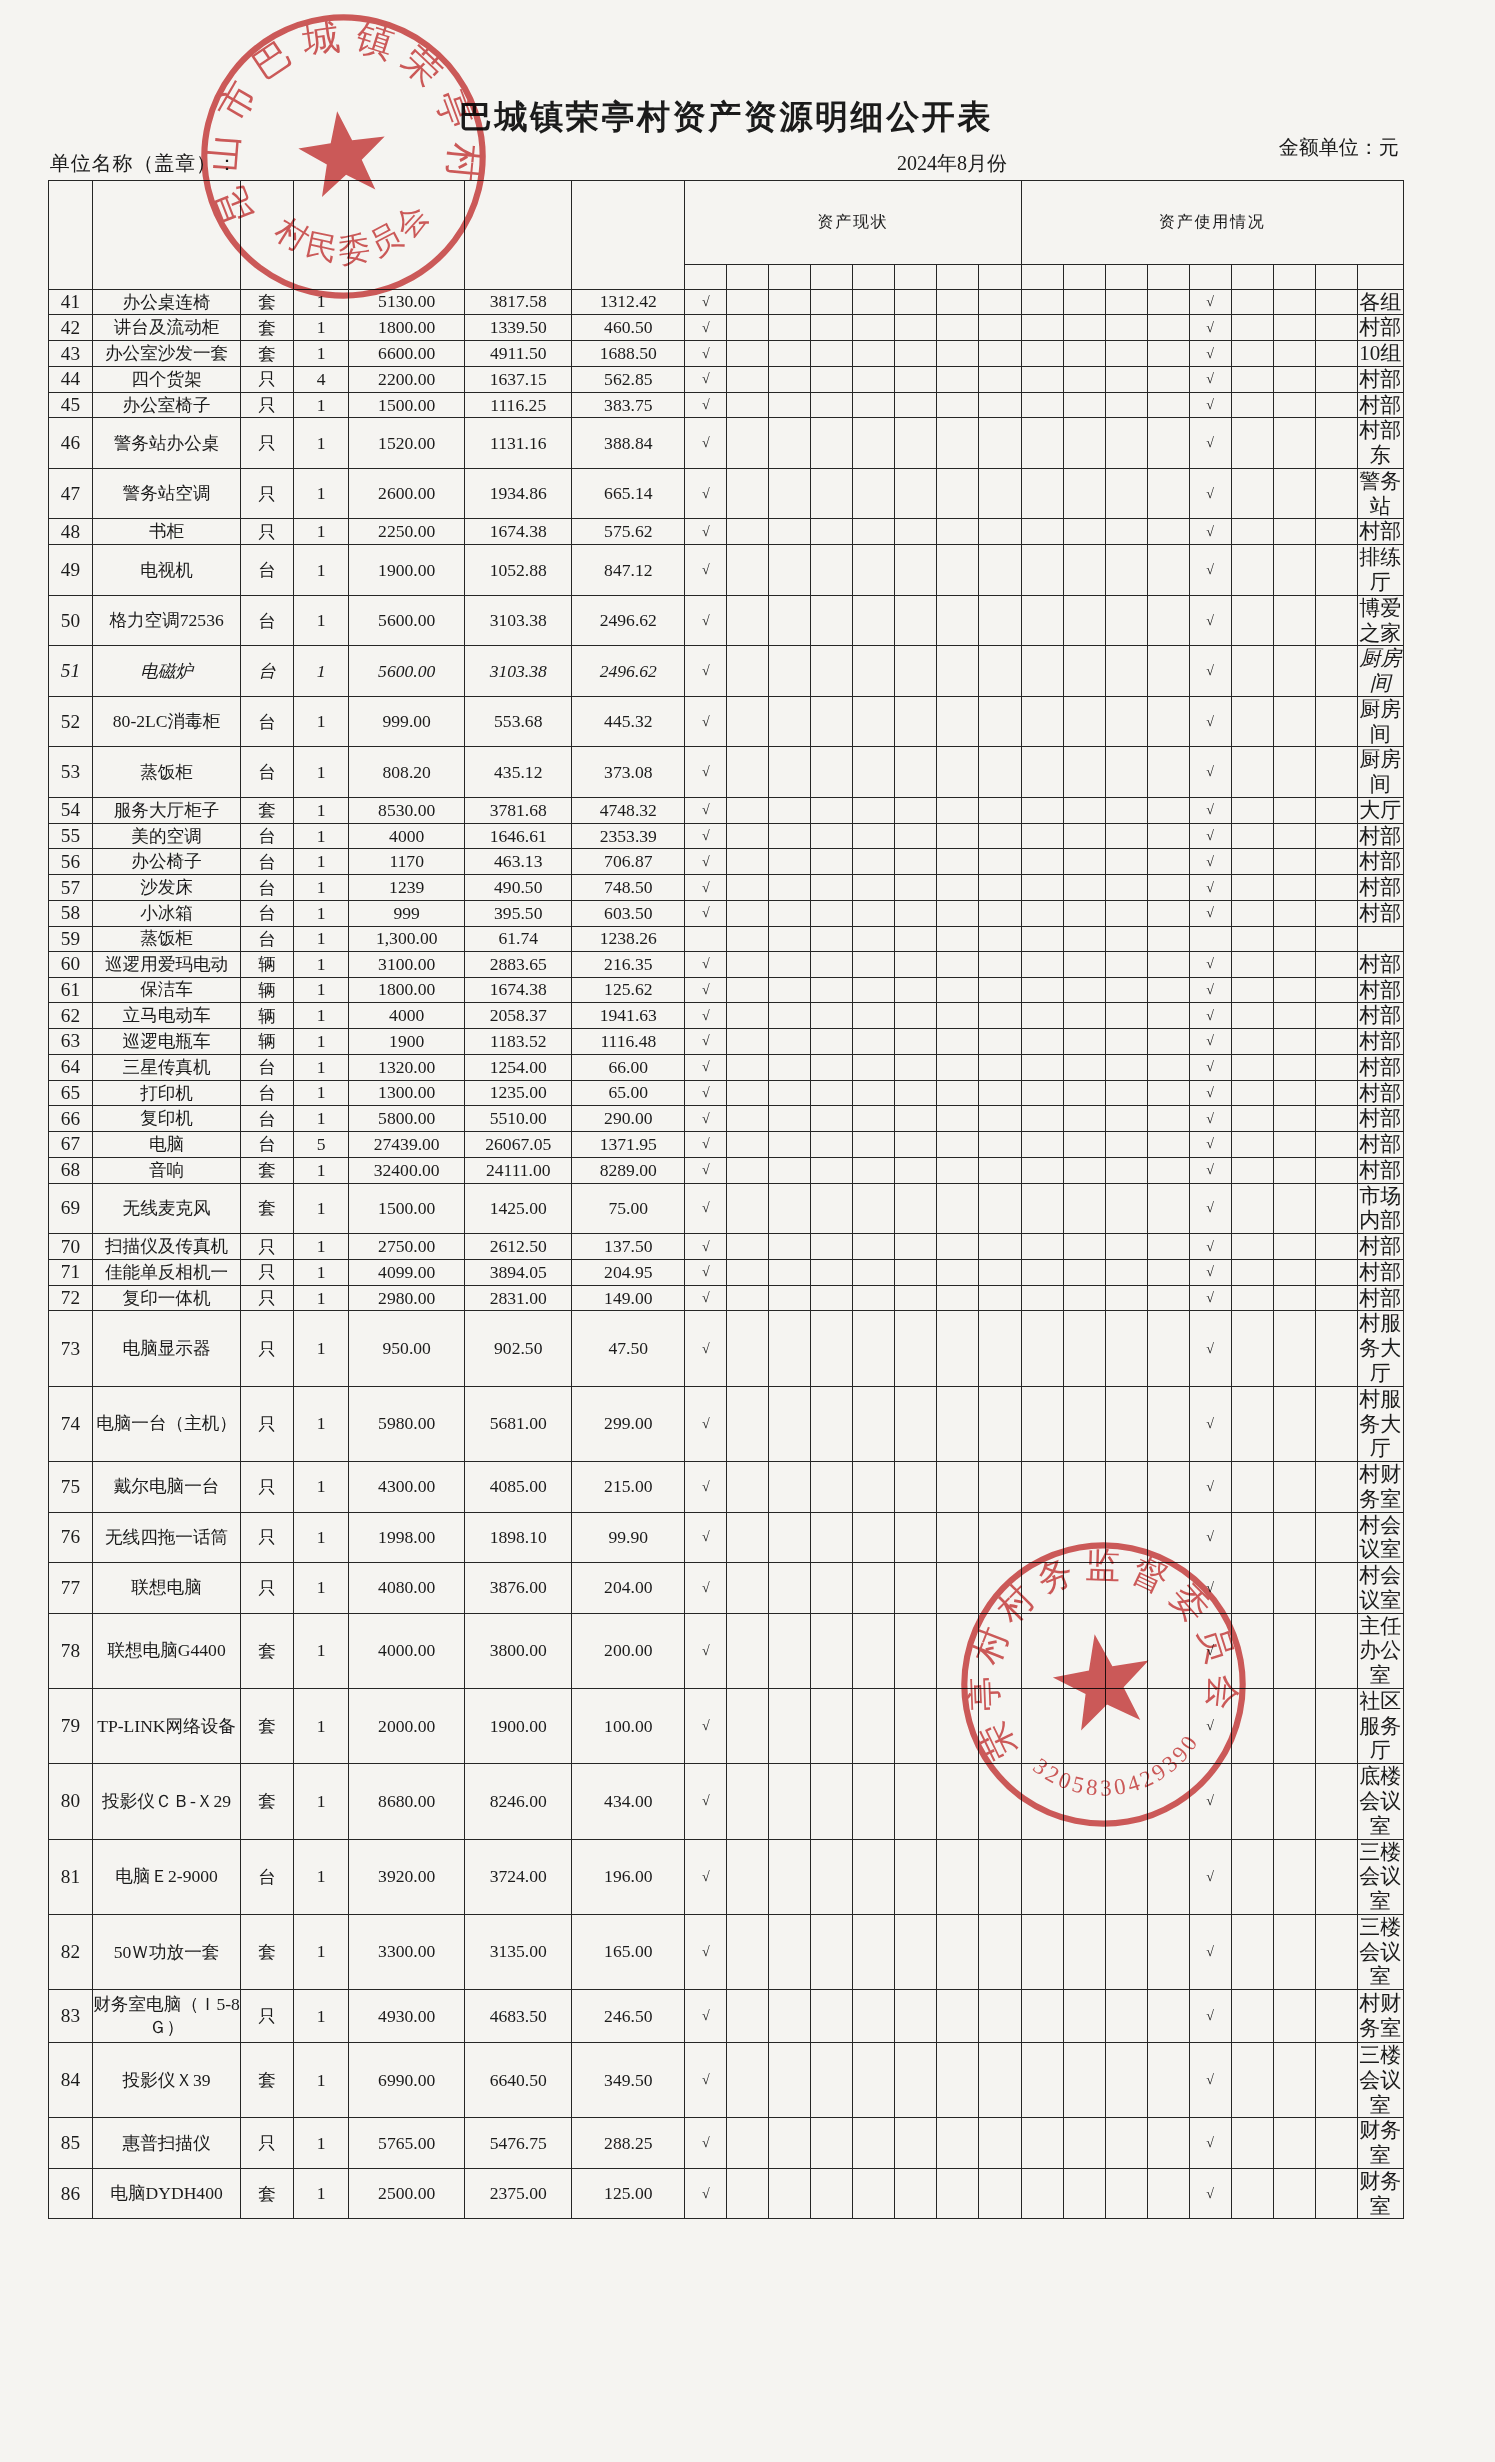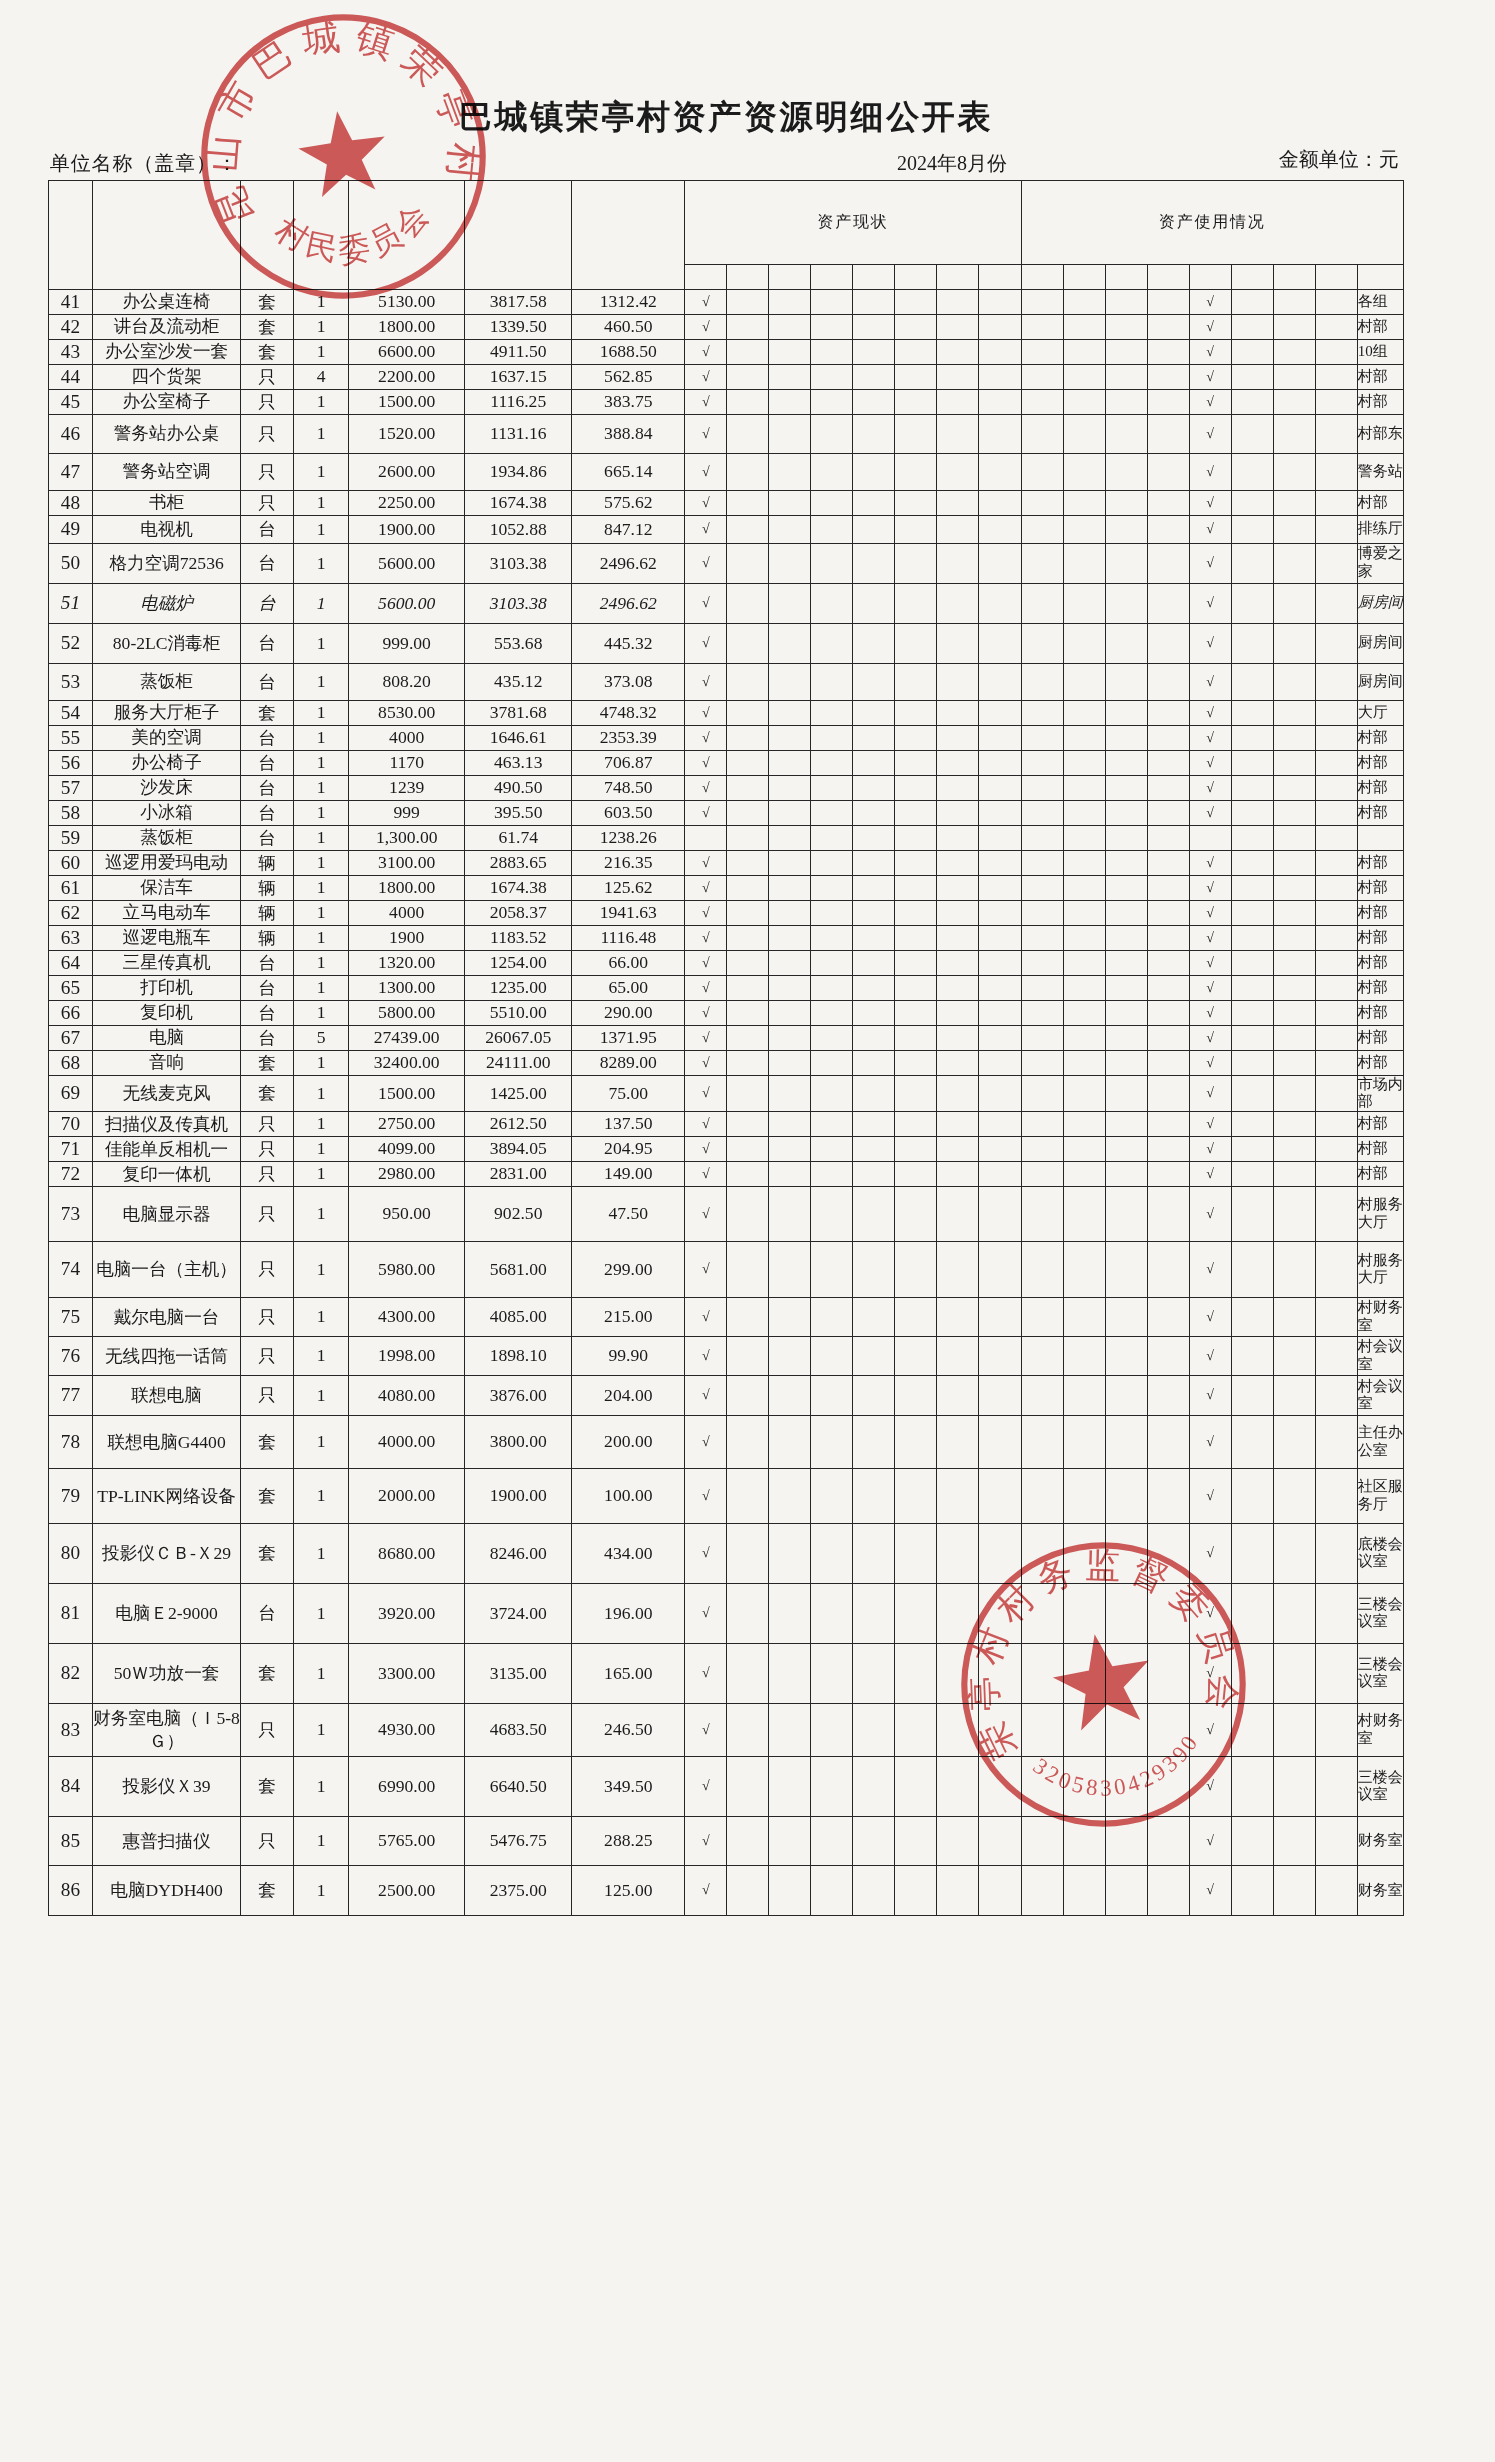--- a/index.html
+++ b/index.html
@@ -17,42 +17,42 @@
     text-align:center;
     font-size:33px;font-weight:bold;letter-spacing:2.6px;
   }
   .meta-row{
     position:relative;
     width:1356px;margin-left:48px;
     height:40px;
   }
   .meta-unitname{position:absolute;left:1.8px;bottom:3.5px;font-size:20px;letter-spacing:0.9px;}
   .meta-period{position:absolute;left:849px;bottom:3.5px;font-size:20px;}
-  .meta-amount{position:absolute;right:5.3px;bottom:7px;font-size:20px;}
+  .meta-amount{position:absolute;right:5.3px;bottom:19px;font-size:20px;}
   table.asset{
     border-collapse:collapse;table-layout:fixed;
     margin-left:48px;width:1356px;
     background:transparent;
   }
   table.asset th,table.asset td{
     border:1.8px solid #262626;
     padding:0;overflow:hidden;
     font-weight:normal;
     vertical-align:middle;
   }
   tr.h-main{height:84px;}
   tr.h-sub{height:24.6px;}
   .h-label{font-size:16px;letter-spacing:1.8px;text-align:center;}
   .c-num{font-size:19.3px;text-align:center;}
   .c-name{font-size:17.6px;text-align:center;line-height:1.3;padding:0 4.4px;}
   .c-unit{font-size:17.6px;text-align:center;}
   .c-qty{font-size:17.6px;text-align:center;}
   .c-val{font-size:17.6px;text-align:center;}
   .c-chk{font-size:14px;text-align:center;color:#222;}
-  .c-loc{font-size:15px;text-align:left;line-height:1.18;padding:0 1.8px;}
+  .c-loc{font-size:21px;text-align:center;line-height:1.18;padding:0 1.8px;}
   .stamp{
     position:absolute;
     mix-blend-mode:multiply;
     opacity:.8;
     pointer-events:none;
   }
   .stamp-top{left:192px;top:5.3px;transform:rotate(-8deg);}
   .stamp-bottom{left:952px;top:1533px;transform:rotate(-10deg);}
   .stamp text{font-family:"Liberation Serif","DejaVu Serif",serif;}
 </style>

